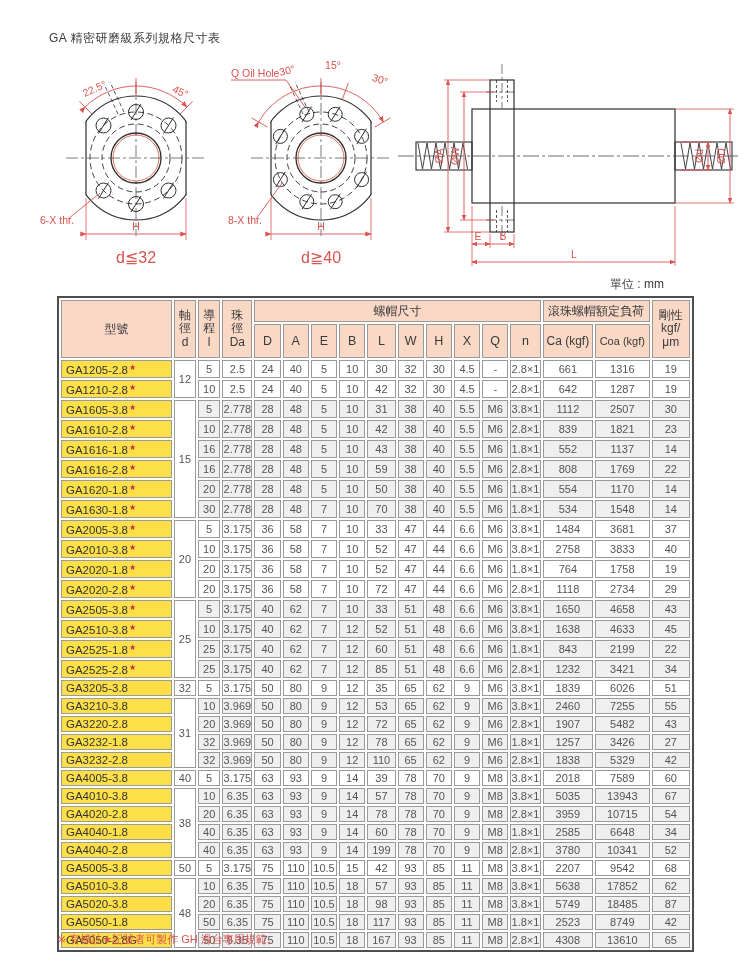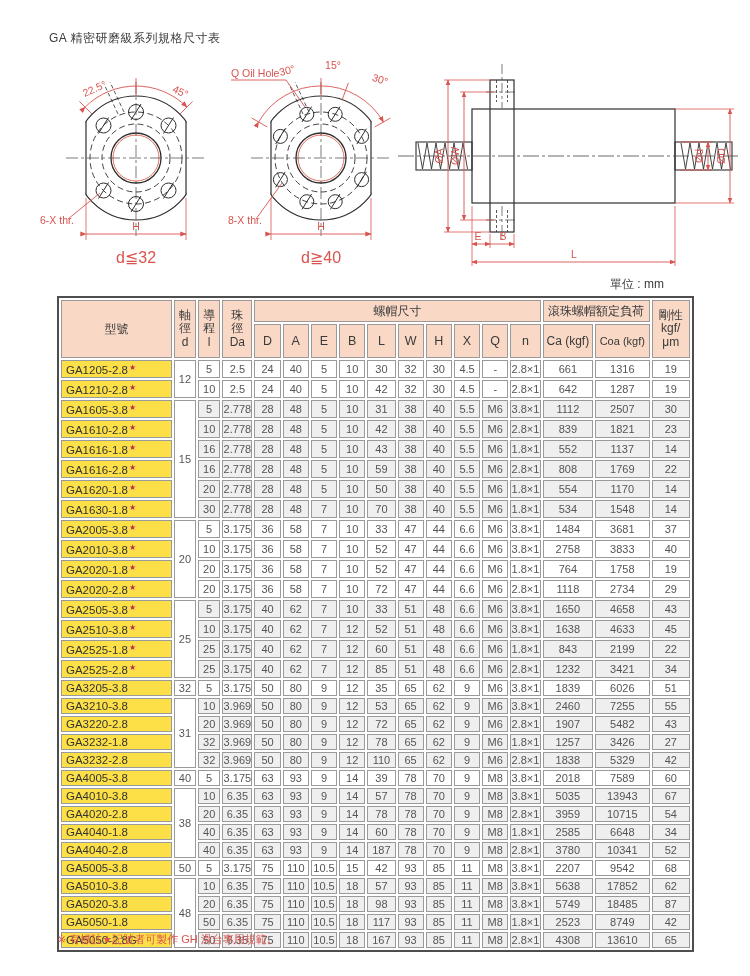--- a/index.html
+++ b/index.html
@@ -757,21 +757,21 @@
         <td class="num gB">34</td>
       </tr>
       <tr>
         <td class="model">GA4040-2.8</td>
         <td class="num gB">40</td>
         <td class="num gB">6.35</td>
         <td class="num gB">63</td>
         <td class="num gB">93</td>
         <td class="num gB">9</td>
         <td class="num gB">14</td>
-        <td class="num gB">187</td>
+        <td class="num gB">199</td>
         <td class="num gB">78</td>
         <td class="num gB">70</td>
         <td class="num gB">9</td>
         <td class="num gB">M8</td>
         <td class="num gB">2.8×1</td>
         <td class="num gB">3780</td>
         <td class="num gB">10341</td>
         <td class="num gB">52</td>
       </tr>
       <tr>

